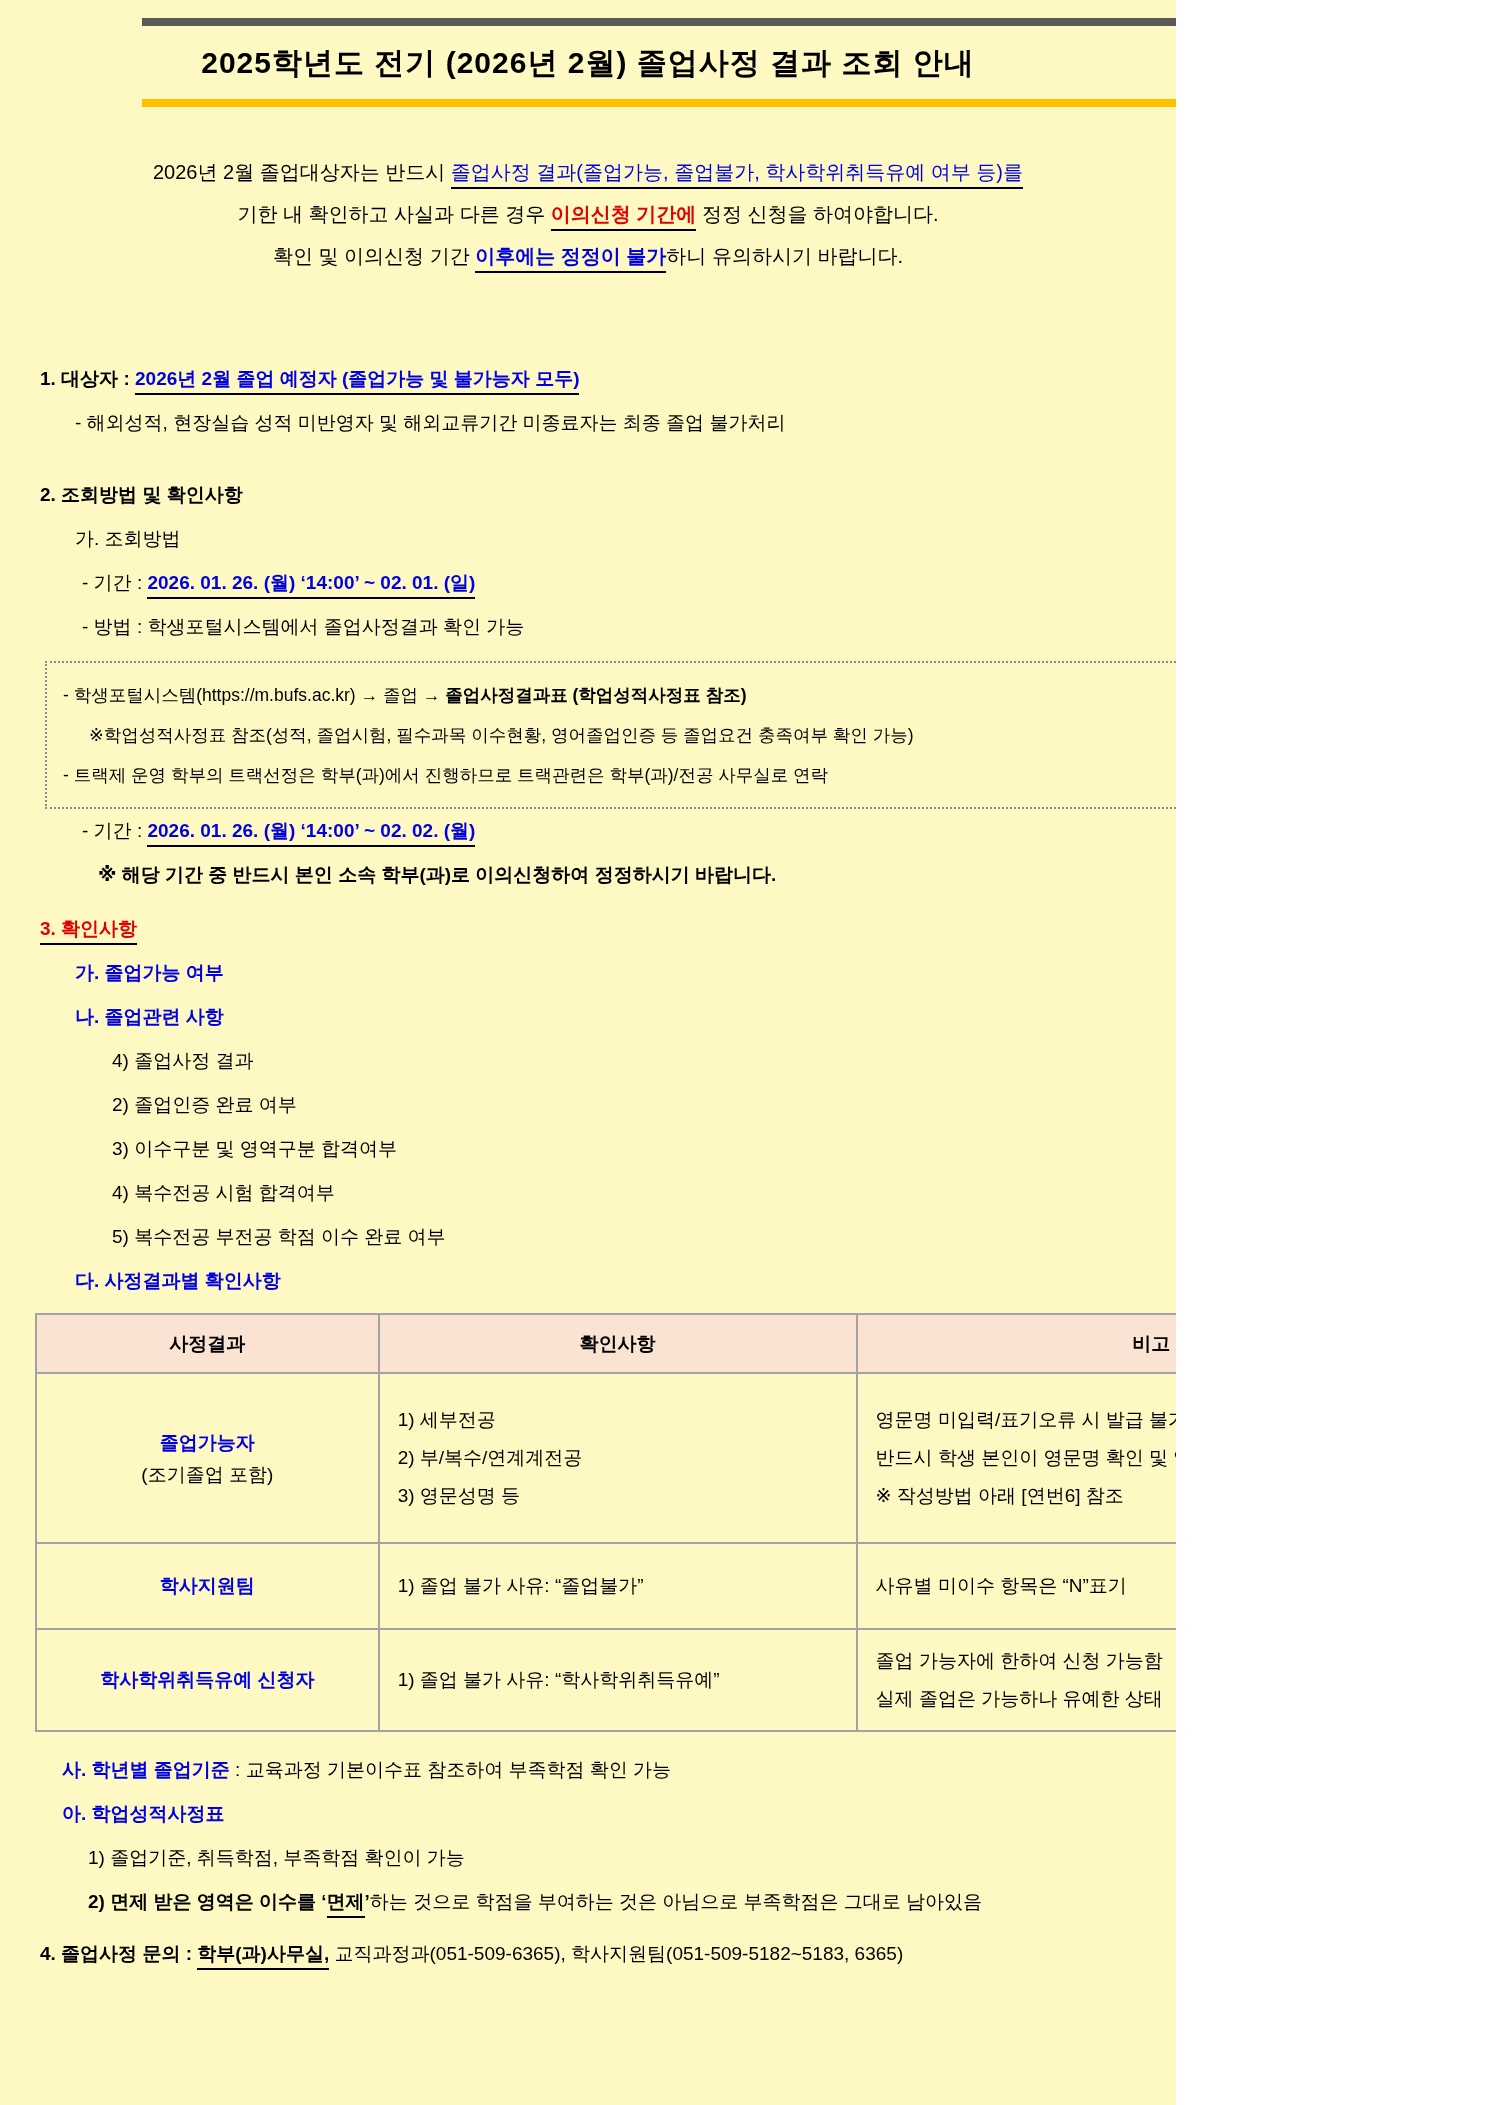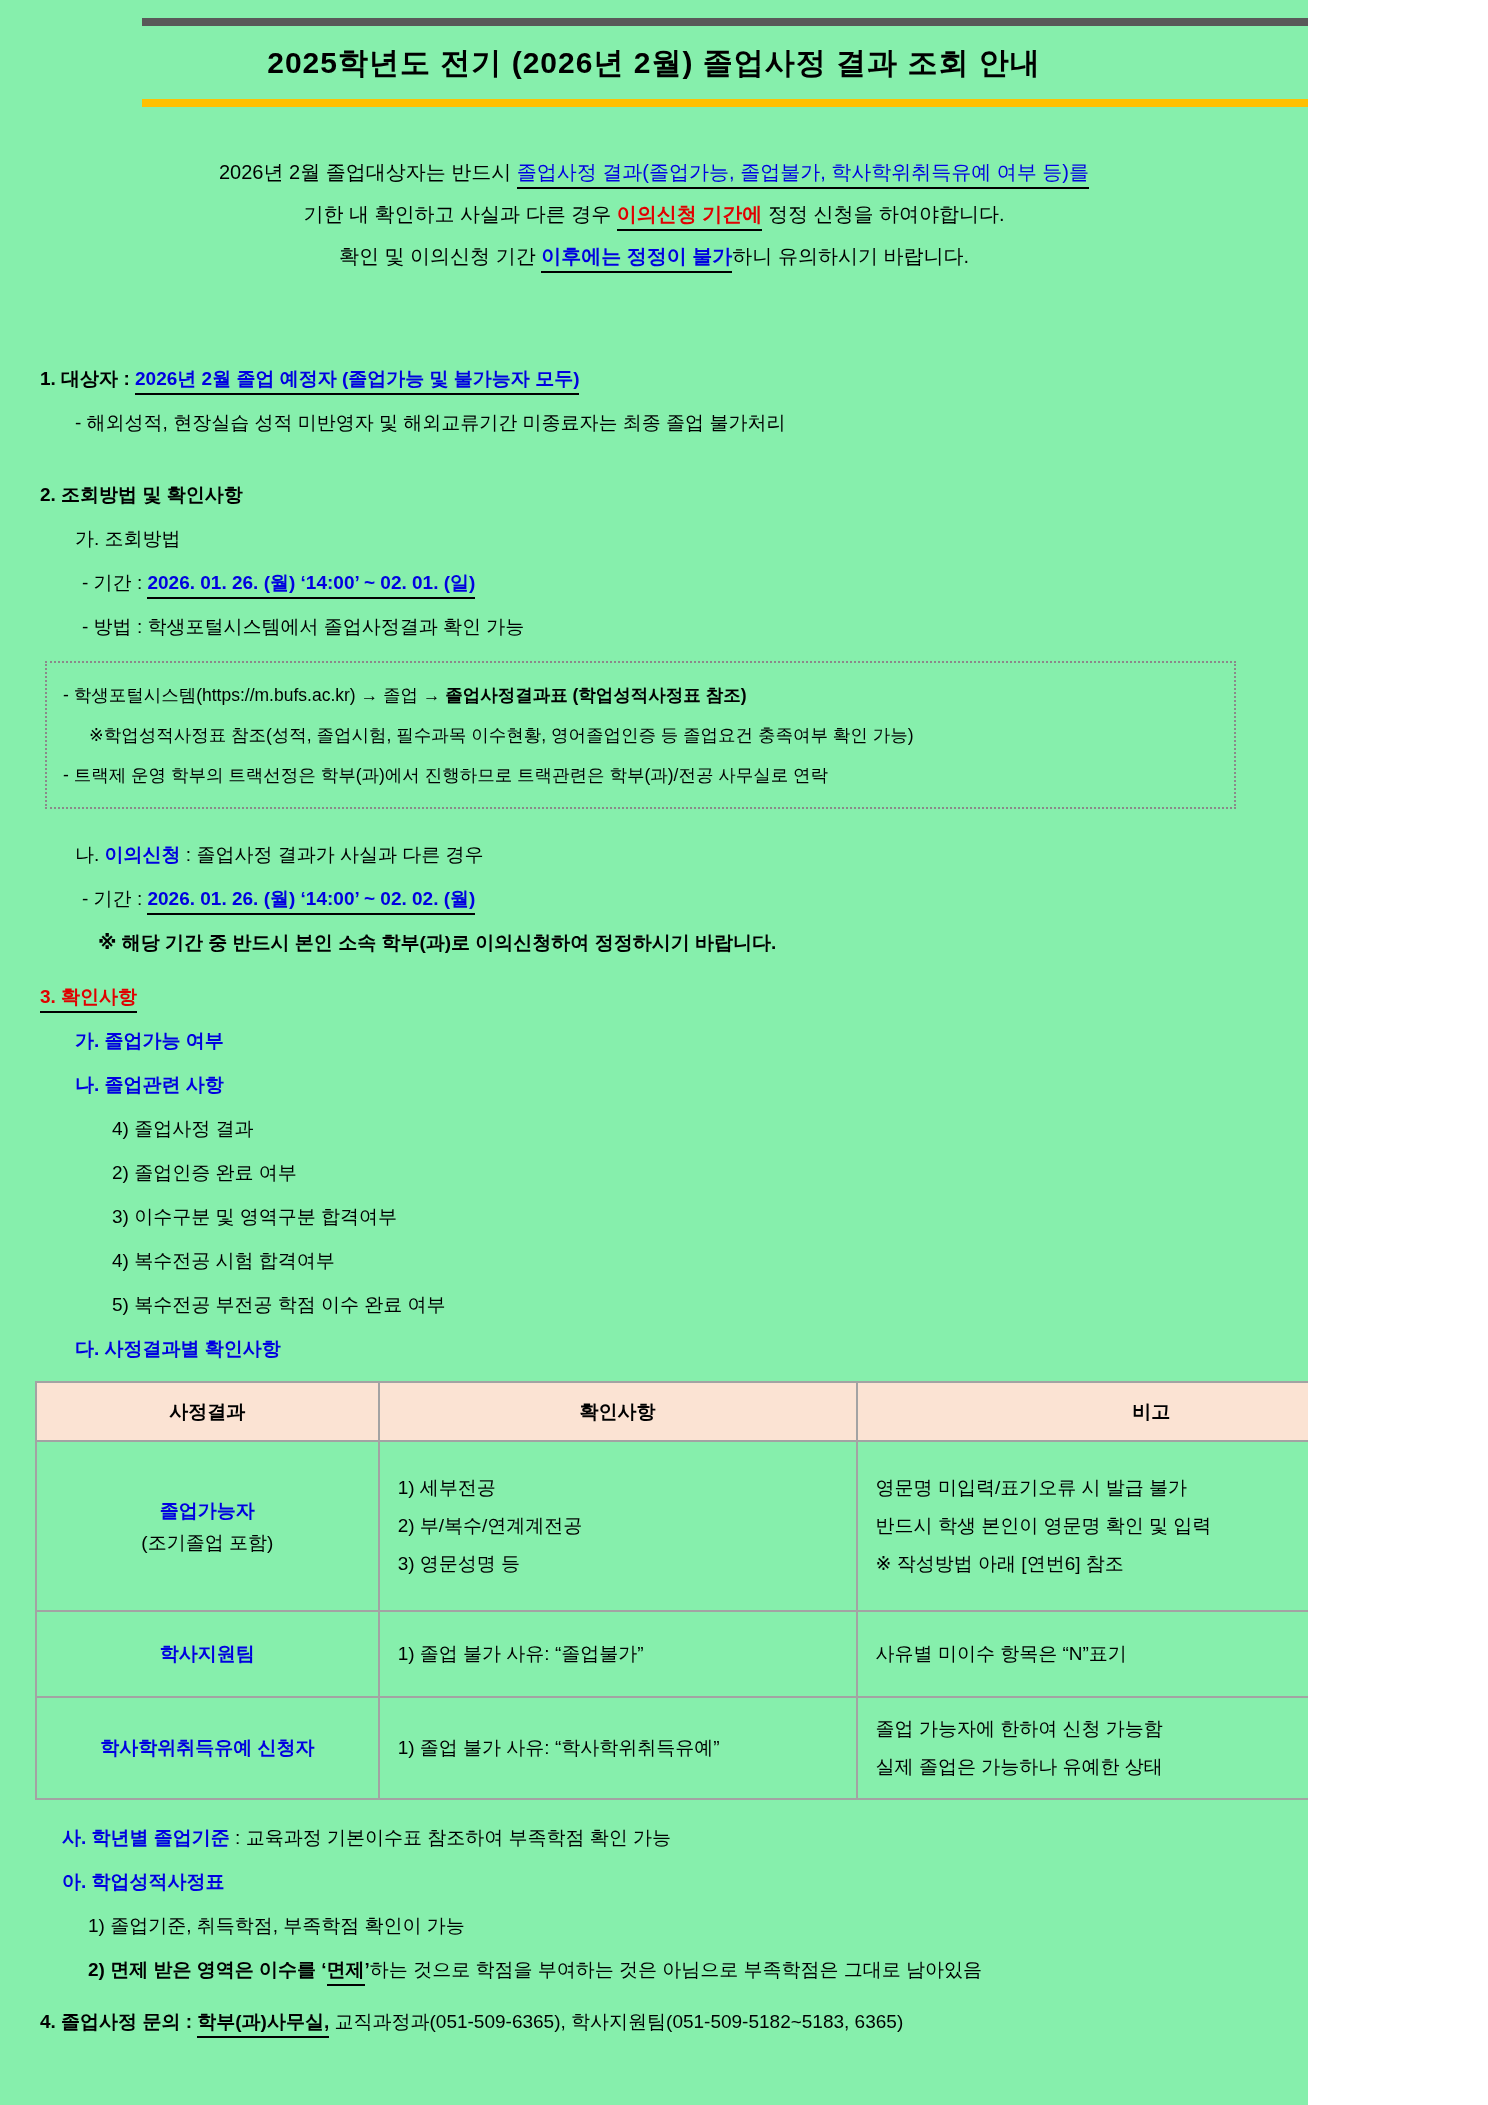--- a/index.html
+++ b/index.html
@@ -1,19 +1,19 @@
 <!DOCTYPE html>
 <html lang="ko"><head>
 <meta charset="utf-8">
 <style>
   html,body{margin:0;padding:0;background:#ffffff;}
   .page{
     position:relative;
-    width:1308px;height:2105px;
-    background:#86efac;
+    width:1176px;height:2105px;
+    background:#fef9c3;
     overflow:hidden;
     color:#000;
     font-family:"Liberation Sans","DejaVu Sans",sans-serif;
   }
   .rule{margin-left:142px;width:1204px;}
   .top-rule{margin-top:18px;height:8px;background:#595959;}
   .accent-rule{height:8px;background:#FFC000;}
   .doc-title{
     margin:0 142px;height:73px;line-height:73px;
     text-align:center;font-size:30px;font-weight:bold;
@@ -98,21 +98,20 @@
     <div class="ln ind1">가. 조회방법</div>
     <div class="ln ind2"><span>- 기간 : </span><span class="blue b u">2026. 01. 26. (월) ‘14:00’ ~ 02. 01. (일)</span></div>
     <div class="ln ind2">- 방법 : 학생포털시스템에서 졸업사정결과 확인 가능</div>
 
     <div class="info-box">
       <div class="ln"><span>- 학생포털시스템(https://m.bufs.ac.kr) → 졸업 → </span><span class="b">졸업사정결과표 (학업성적사정표 참조)</span></div>
       <div class="ln box-ind">※학업성적사정표 참조(성적, 졸업시험, 필수과목 이수현황, 영어졸업인증 등 졸업요건 충족여부 확인 가능)</div>
       <div class="ln">- 트랙제 운영 학부의 트랙선정은 학부(과)에서 진행하므로 트랙관련은 학부(과)/전공 사무실로 연락</div>
     </div>
 
-    <div class="ln ind1 gap-box-after"><span>나. </span><span class="blue b">이의신청</span><span> : 졸업사정 결과가 사실과 다른 경우</span></div>
     <div class="ln ind2"><span>- 기간 : </span><span class="blue b u">2026. 01. 26. (월) ‘14:00’ ~ 02. 02. (월)</span></div>
     <div class="ln ind3">※ 해당 기간 중 반드시 본인 소속 학부(과)로 이의신청하여 정정하시기 바랍니다.</div>
 
     <div class="ln gap-s3"><span class="red b u">3. 확인사항</span></div>
     <div class="ln ind1 blue b">가. 졸업가능 여부</div>
     <div class="ln ind1 blue b">나. 졸업관련 사항</div>
     <div class="ln list-ind">4) 졸업사정 결과</div>
     <div class="ln list-ind">2) 졸업인증 완료 여부</div>
     <div class="ln list-ind">3) 이수구분 및 영역구분 합격여부</div>
     <div class="ln list-ind">4) 복수전공 시험 합격여부</div>

